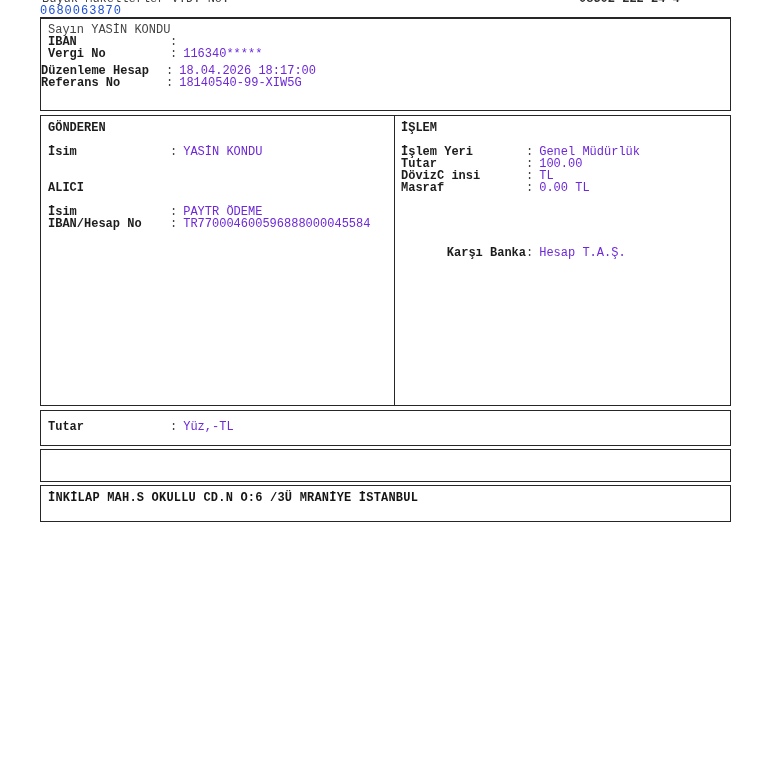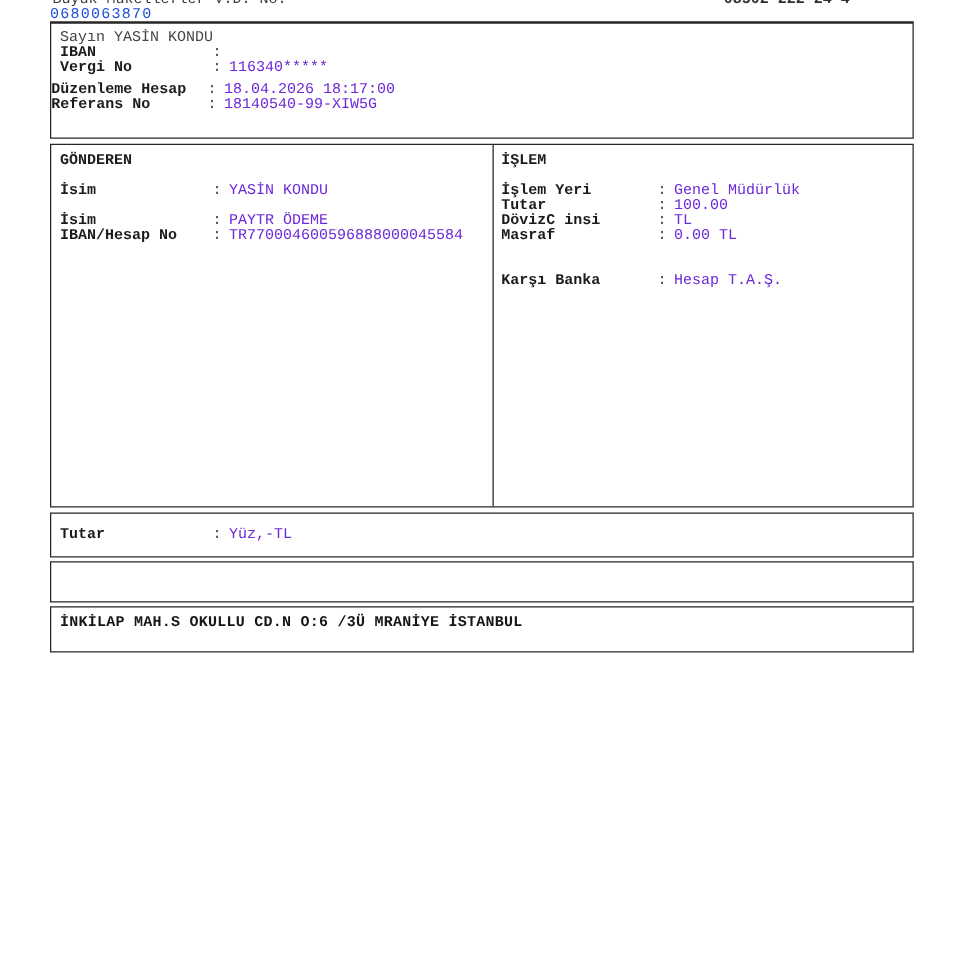--- a/index.html
+++ b/index.html
@@ -33,21 +33,21 @@
   
   .kv{display:flex;white-space:nowrap;}
   .kv .k{width:122px;font-weight:bold;color:#1c1c1c;flex:none;}
   .kv.w .k{width:125px;}
   .kv .c{flex:none;color:#454545;}
   .kv .v{margin-left:6px;color:#6d28d9;}
   .heading{font-weight:bold;color:#1c1c1c;}
   .salutation{color:#454545;margin-bottom:0;}
   .mt12{margin-top:12px;}
   .mt24{margin-top:24px;}
-  .mt48{margin-top:24px;}
+  .mt48{margin-top:53px;text-align:right;}
   .address{font-weight:bold;color:#161616;letter-spacing:.2px;white-space:nowrap;}
 </style>
 </head>
 <body>
 
 <div class="page">
   <div class="content">
 
     <div class="doc-header">
       <div class="hdr-line1">
@@ -86,20 +86,21 @@
     </div>
 
     <div class="box box2">
       <div class="col-left">
         <div class="heading">GÖNDEREN</div>
         <div class="kv mt12">
           <span class="k">İsim</span>
           <span class="c">:</span>
           <span class="v">YASİN KONDU</span>
         </div>
+        <div class="heading mt24">ALICI</div>
         <div class="kv mt12">
           <span class="k">İsim</span>
           <span class="c">:</span>
           <span class="v">PAYTR ÖDEME</span>
         </div>
         <div class="kv">
           <span class="k">IBAN/Hesap No</span>
           <span class="c">:</span>
           <span class="v">TR770004600596888000045584</span>
         </div>

